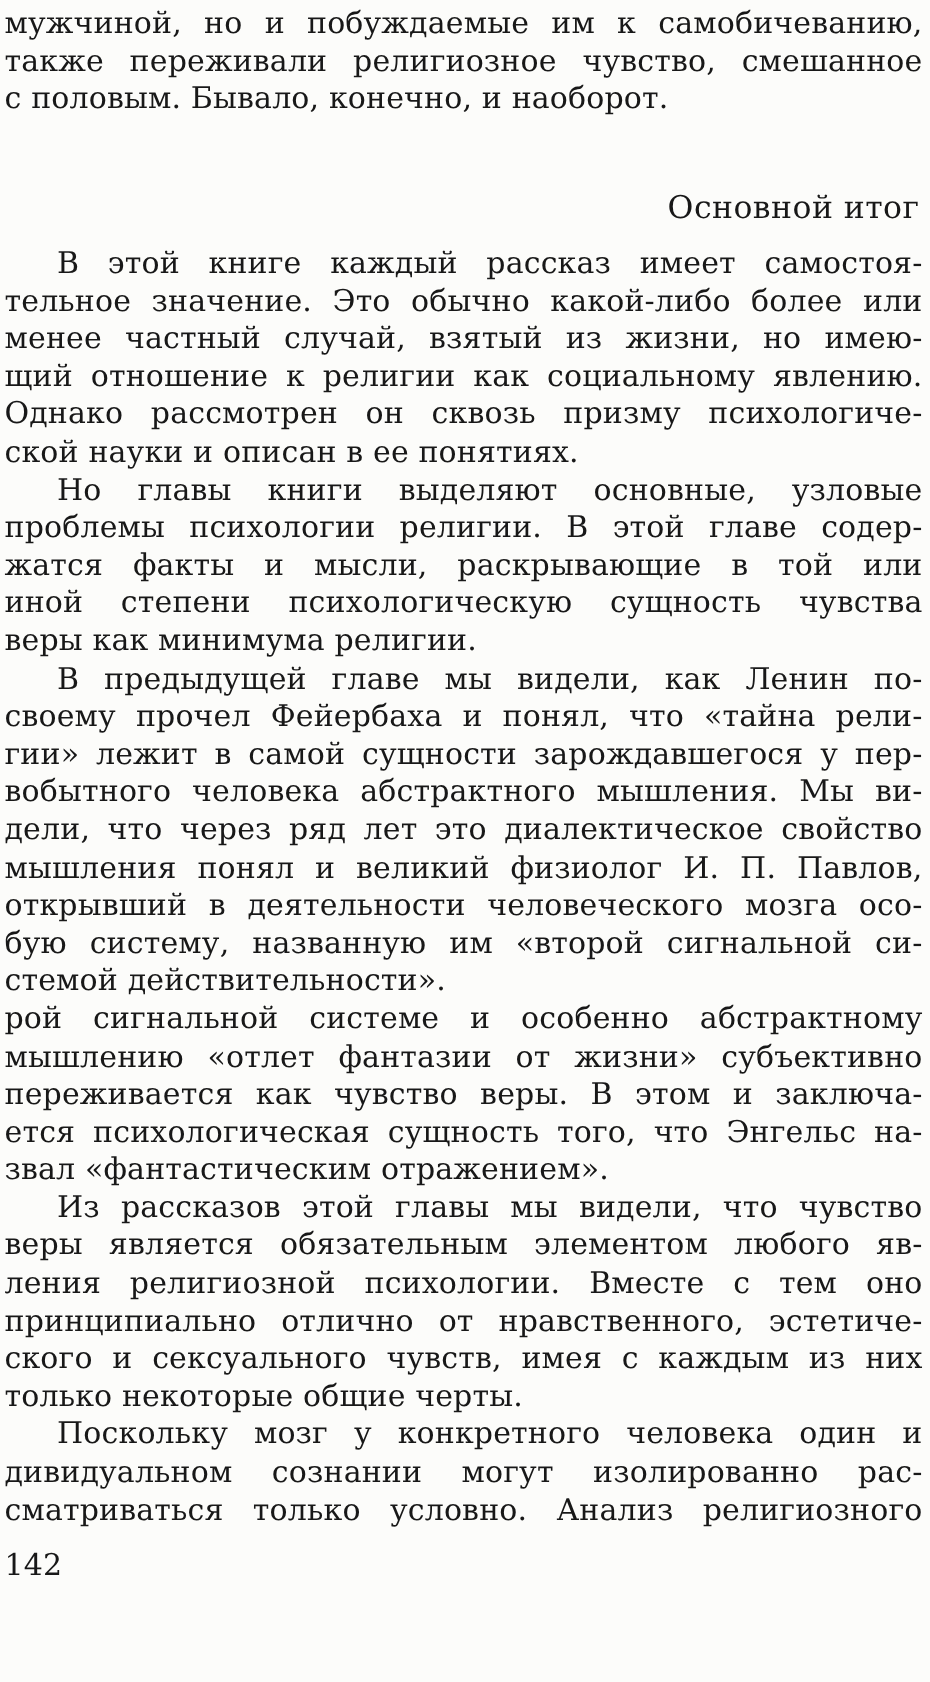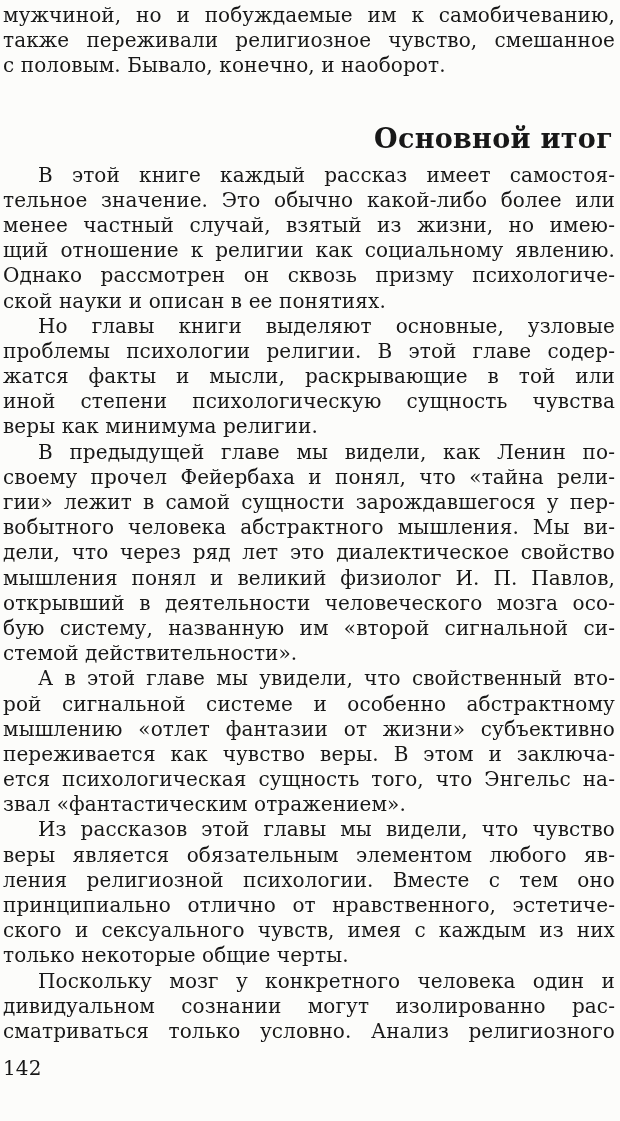--- a/index.html
+++ b/index.html
@@ -23,22 +23,22 @@
     text-align: justify;
     text-align-last: justify;
     white-space: normal;
     overflow: hidden;
     height: 25.2px;
   }
   .line.end { text-align-last: left; }
   .line.indent { text-indent: 35px; }
   .heading {
     margin: 47px 2px 0 0;
-    font-size: 27px;
-    font-weight: bold;
+    font-size: 21px;
+    font-weight: normal;
     text-align: right;
     line-height: 25px;
     height: 25px;
     letter-spacing: 0.3px;
   }
   .body-block { margin-top: 12px; }
   .page-number {
     margin-top: 12px;
     font-size: 20px;
     text-align: left;
@@ -83,21 +83,20 @@
       <div class="line">гии» лежит в самой сущности зарождавшегося у пер-</div>
       <div class="line">вобытного человека абстрактного мышления. Мы ви-</div>
       <div class="line">дели, что через ряд лет это диалектическое свойство</div>
       <div class="line">мышления понял и великий физиолог И. П. Павлов,</div>
       <div class="line">открывший в деятельности человеческого мозга осо-</div>
       <div class="line">бую систему, названную им «второй сигнальной си-</div>
       <div class="line end">стемой действительности».</div>
     </div>
 
     <div>
-      <div class="line indent">А в этой главе мы увидели, что свойственный вто-</div>
       <div class="line">рой сигнальной системе и особенно абстрактному</div>
       <div class="line">мышлению «отлет фантазии от жизни» субъективно</div>
       <div class="line">переживается как чувство веры. В этом и заключа-</div>
       <div class="line">ется психологическая сущность того, что Энгельс на-</div>
       <div class="line end">звал «фантастическим отражением».</div>
     </div>
 
     <div>
       <div class="line indent">Из рассказов этой главы мы видели, что чувство</div>
       <div class="line">веры является обязательным элементом любого яв-</div>

